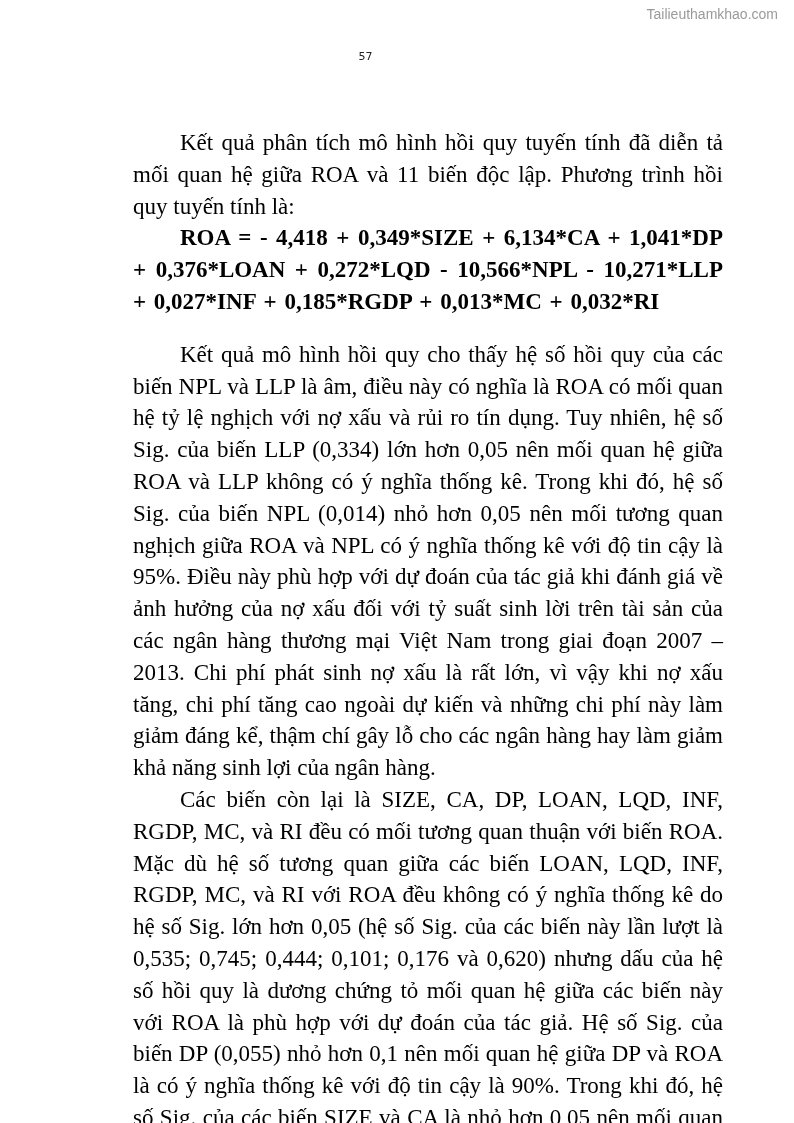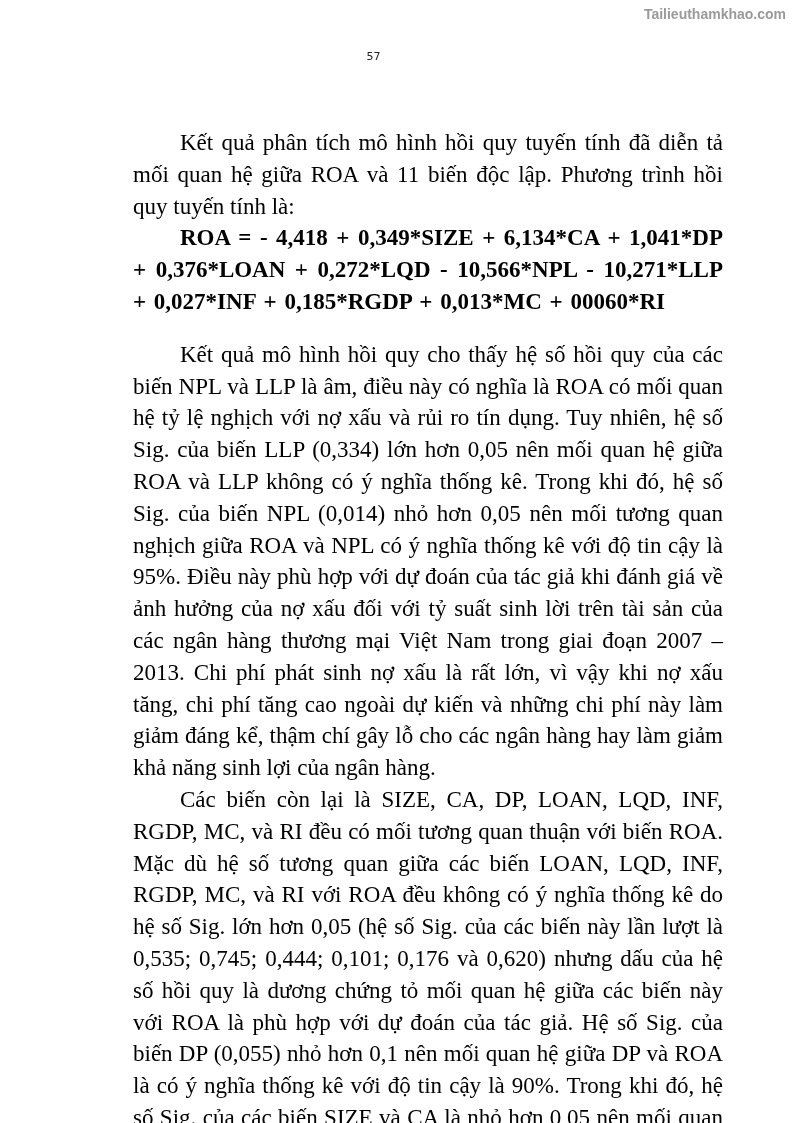--- a/index.html
+++ b/index.html
@@ -11,31 +11,30 @@
     width: 794px;
     height: 1123px;
     position: relative;
     overflow: hidden;
     font-family: "Liberation Serif", serif;
     color: #000;
   }
   .watermark {
     position: absolute;
     top: 6px;
-    right: 8px;
+    right: 16px;
     font-family: "Liberation Sans", sans-serif;
     font-size: 14px;
     color: #9a9a9a;
     letter-spacing: 0px;
-    font-weight: bold;
   }
   .page-number {
     position: absolute;
     top: 50px;
-    left: 12px;
+    left: 4px;
     width: 723px;
     text-align: center;
     font-family: "DejaVu Sans", sans-serif;
     font-size: 11px;
     color: #222;
   }
   .content {
     position: absolute;
     top: 127px;
     left: 133px;
@@ -61,16 +60,16 @@
 </style>
 </head>
 <body>
 
 <div class="watermark">Tailieuthamkhao.com</div>
 
 <div class="page-number">57</div>
 
 <div class="content">
   <p>Kết quả phân tích mô hình hồi quy tuyến tính đã diễn tả mối quan hệ giữa ROA và 11 biến độc lập. Phương trình hồi quy tuyến tính là:</p>
-  <p class="equation">ROA = - 4,418 + 0,349*SIZE + 6,134*CA + 1,041*DP + 0,376*LOAN + 0,272*LQD - 10,566*NPL - 10,271*LLP + 0,027*INF + 0,185*RGDP + 0,013*MC + 00060*RI</p>
+  <p class="equation">ROA = - 4,418 + 0,349*SIZE + 6,134*CA + 1,041*DP + 0,376*LOAN + 0,272*LQD - 10,566*NPL - 10,271*LLP + 0,027*INF + 0,185*RGDP + 0,013*MC + 0,032*RI</p>
   <p class="gap">Kết quả mô hình hồi quy cho thấy hệ số hồi quy của các biến NPL và LLP là âm, điều này có nghĩa là ROA có mối quan hệ tỷ lệ nghịch với nợ xấu và rủi ro tín dụng. Tuy nhiên, hệ số Sig. của biến LLP (0,334) lớn hơn 0,05 nên mối quan hệ giữa ROA và LLP không có ý nghĩa thống kê. Trong khi đó, hệ số Sig. của biến NPL (0,014) nhỏ hơn 0,05 nên mối tương quan nghịch giữa ROA và NPL có ý nghĩa thống kê với độ tin cậy là 95%. Điều này phù hợp với dự đoán của tác giả khi đánh giá về ảnh hưởng của nợ xấu đối với tỷ suất sinh lời trên tài sản của các ngân hàng thương mại Việt Nam trong giai đoạn 2007 – 2013. Chi phí phát sinh nợ xấu là rất lớn, vì vậy khi nợ xấu tăng, chi phí tăng cao ngoài dự kiến và những chi phí này làm giảm đáng kể, thậm chí gây lỗ cho các ngân hàng hay làm giảm khả năng sinh lợi của ngân hàng.</p>
   <p>Các biến còn lại là SIZE, CA, DP, LOAN, LQD, INF, RGDP, MC, và RI đều có mối tương quan thuận với biến ROA. Mặc dù hệ số tương quan giữa các biến LOAN, LQD, INF, RGDP, MC, và RI với ROA đều không có ý nghĩa thống kê do hệ số Sig. lớn hơn 0,05 (hệ số Sig. của các biến này lần lượt là 0,535; 0,745; 0,444; 0,101; 0,176 và 0,620) nhưng dấu của hệ số hồi quy là dương chứng tỏ mối quan hệ giữa các biến này với ROA là phù hợp với dự đoán của tác giả. Hệ số Sig. của biến DP (0,055) nhỏ hơn 0,1 nên mối quan hệ giữa DP và ROA là có ý nghĩa thống kê với độ tin cậy là 90%. Trong khi đó, hệ số Sig. của các biến SIZE và CA là nhỏ hơn 0,05 nên mối quan hệ giữa các biến này với ROA là có ý nghĩa thống kê với độ tin cậy là 95%.</p>
 </div>
 
 </body></html>

